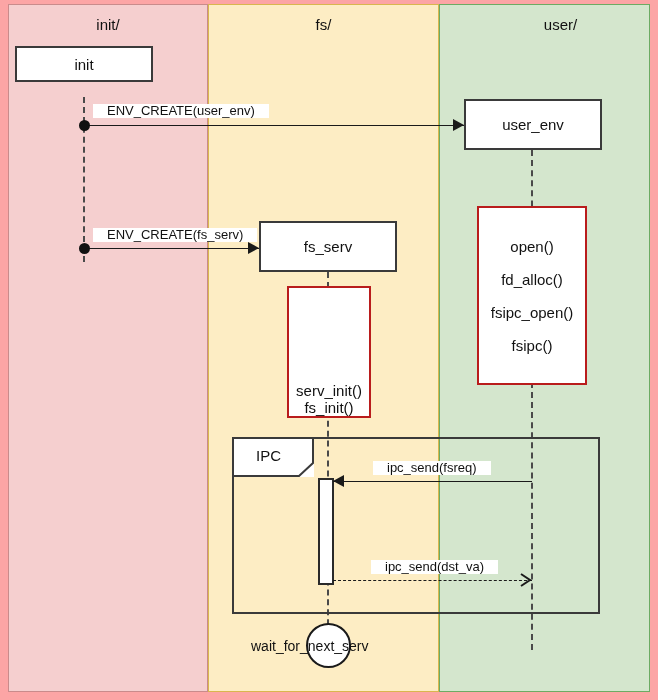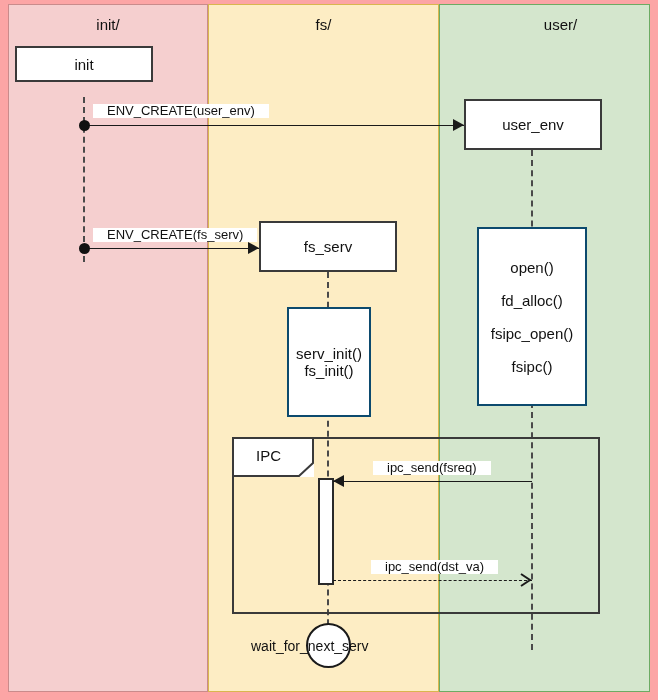--- a/index.html
+++ b/index.html
@@ -40,28 +40,27 @@
     align-items: center;
     justify-content: center;
     font-size: 15px;
     color: #111;
     text-align: center;
   }
   .stack-box {
     position: absolute;
     box-sizing: border-box;
     background: #ffffff;
-    border: 2px solid #0c4a6e;
+    border: 2px solid #b91c1c;
     display: flex;
     flex-direction: column;
     align-items: center;
     justify-content: center;
     font-size: 15px;
     color: #111;
-    margin-top: 21px;
   }
   .stack-box .line {
     line-height: 1.0;
     white-space: nowrap;
   }
   .stack-box.spaced .line { margin: 9px 0; }
   .stack-box.tight .line { margin: 1px 0; }
   .lifeline {
     position: absolute;
     width: 0;
@@ -175,21 +174,21 @@
   <div class="node-box" id="participant-0" style="left: 15px; top: 46px; width: 138px; height: 36px;">init</div>
   <div class="node-box" id="participant-1" style="left: 259px; top: 221px; width: 138px; height: 51px;">fs_serv</div>
   <div class="node-box" id="participant-2" style="left: 464px; top: 99px; width: 138px; height: 51px;">user_env</div>
 
   <div class="stack-box spaced" id="action-box-0" style="left: 477px; top: 206px; width: 110px; height: 179px;">
       <div class="line">open()</div>
       <div class="line">fd_alloc()</div>
       <div class="line">fsipc_open()</div>
       <div class="line">fsipc()</div>
     </div>
-  <div class="stack-box tight" id="action-box-1" style="left: 287px; top: 286px; width: 84px; height: 110px;">
+  <div class="stack-box tight" id="action-box-1" style="left: 287px; top: 286px; width: 84px; height: 132px; justify-content: flex-end;">
       <div class="line">serv_init()</div>
       <div class="line">fs_init()</div>
     </div>
 
   <div class="activation" id="activation-bar" style="left: 318px; top: 478px; width: 16px; height: 107px;"></div>
 
   <div id="msg-0">
     <div class="msg-line" id="msg-line-0" style="left: 84px; top: 125px; width: 380px;"></div>
     <div class="dot" id="msg-dot-0" style="left: 79px; top: 120px;"></div>
     <div class="arrowhead-right" id="msg-head-0" style="left: 453px; top: 119px;"></div>

